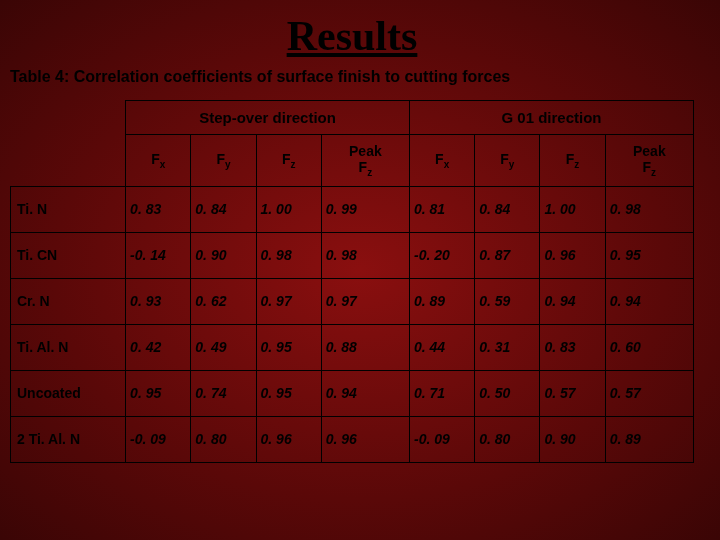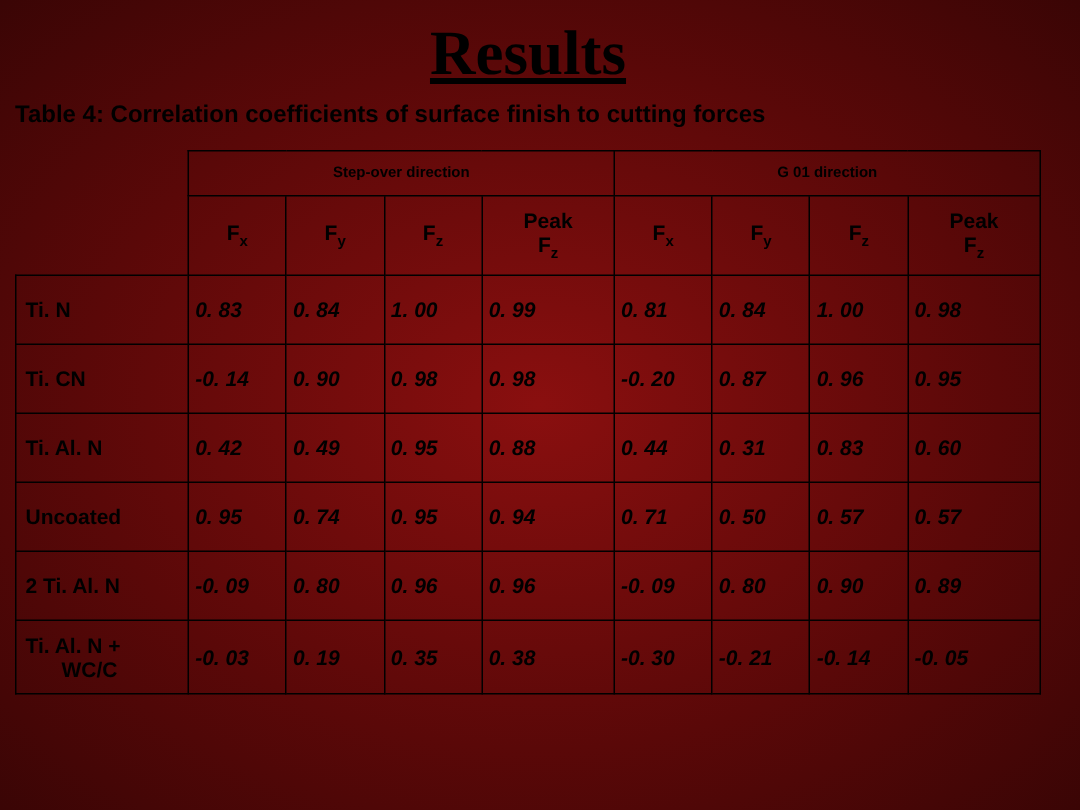--- a/index.html
+++ b/index.html
@@ -41,21 +41,21 @@
     font-size: 14px;
     font-weight: bold;
     padding: 8px 4px;
     vertical-align: middle;
   }
   col.rowhead { width: 15%; }
   col.small   { width: 8.5%; }
   col.peak    { width: 11.5%; }
   .group-head {
     text-align: center;
-    font-size: 10px;
+    font-size: 15px;
   }
   .corner {
     border: none;
     background: transparent;
   }
   .sub-head {
     text-align: center;
   }
   .sub {
     font-size: 10px;
@@ -132,20 +132,31 @@
         <td class="num">-0. 14</td>
         <td class="num">0. 90</td>
         <td class="num">0. 98</td>
         <td class="num">0. 98</td>
         <td class="num">-0. 20</td>
         <td class="num">0. 87</td>
         <td class="num">0. 96</td>
         <td class="num">0. 95</td>
       </tr>
       <tr>
+        <td class="rowlabel">Cr. N</td>
+        <td class="num">0. 93</td>
+        <td class="num">0. 62</td>
+        <td class="num">0. 97</td>
+        <td class="num">0. 97</td>
+        <td class="num">0. 89</td>
+        <td class="num">0. 59</td>
+        <td class="num">0. 94</td>
+        <td class="num">0. 94</td>
+      </tr>
+      <tr>
         <td class="rowlabel">Ti. Al. N</td>
         <td class="num">0. 42</td>
         <td class="num">0. 49</td>
         <td class="num">0. 95</td>
         <td class="num">0. 88</td>
         <td class="num">0. 44</td>
         <td class="num">0. 31</td>
         <td class="num">0. 83</td>
         <td class="num">0. 60</td>
       </tr>
@@ -164,26 +175,15 @@
         <td class="rowlabel">2 Ti. Al. N</td>
         <td class="num">-0. 09</td>
         <td class="num">0. 80</td>
         <td class="num">0. 96</td>
         <td class="num">0. 96</td>
         <td class="num">-0. 09</td>
         <td class="num">0. 80</td>
         <td class="num">0. 90</td>
         <td class="num">0. 89</td>
       </tr>
-      <tr>
-        <td class="rowlabel indent">Ti. Al. N + WC/C</td>
-        <td class="num">-0. 03</td>
-        <td class="num">0. 19</td>
-        <td class="num">0. 35</td>
-        <td class="num">0. 38</td>
-        <td class="num">-0. 30</td>
-        <td class="num">-0. 21</td>
-        <td class="num">-0. 14</td>
-        <td class="num">-0. 05</td>
-      </tr>
     </tbody>
   </table>
 </div>
 
 </body></html>

